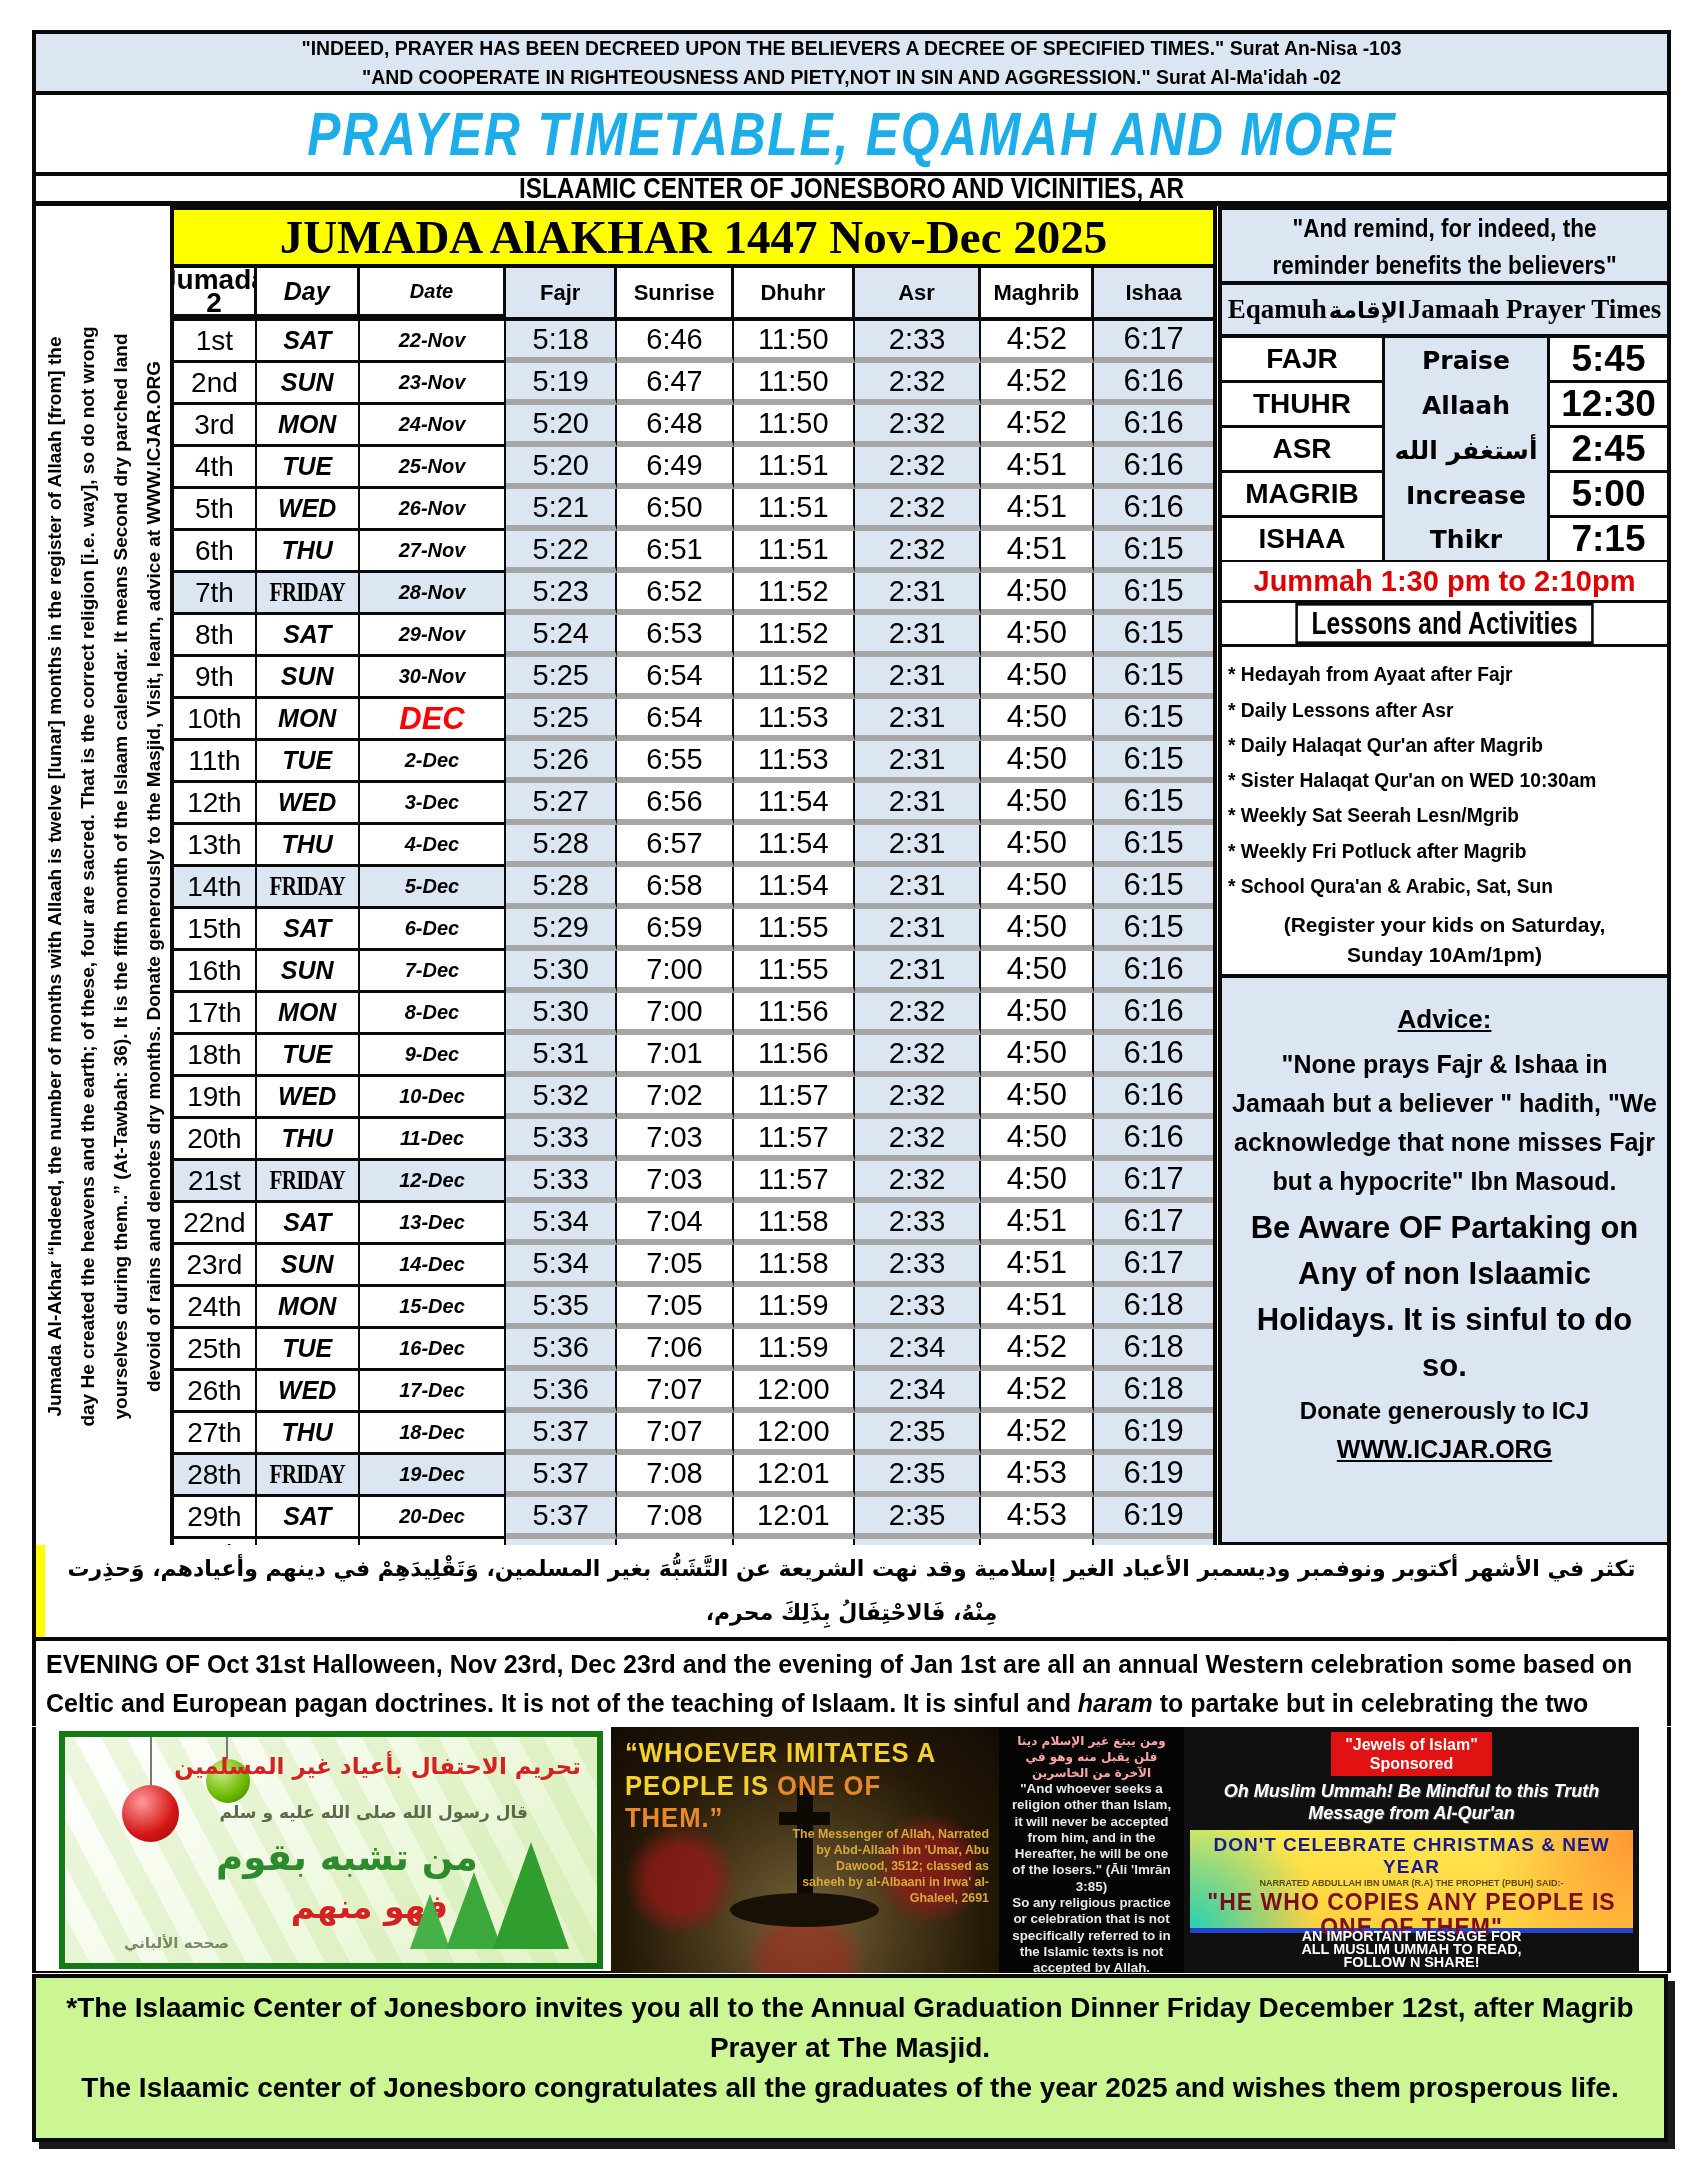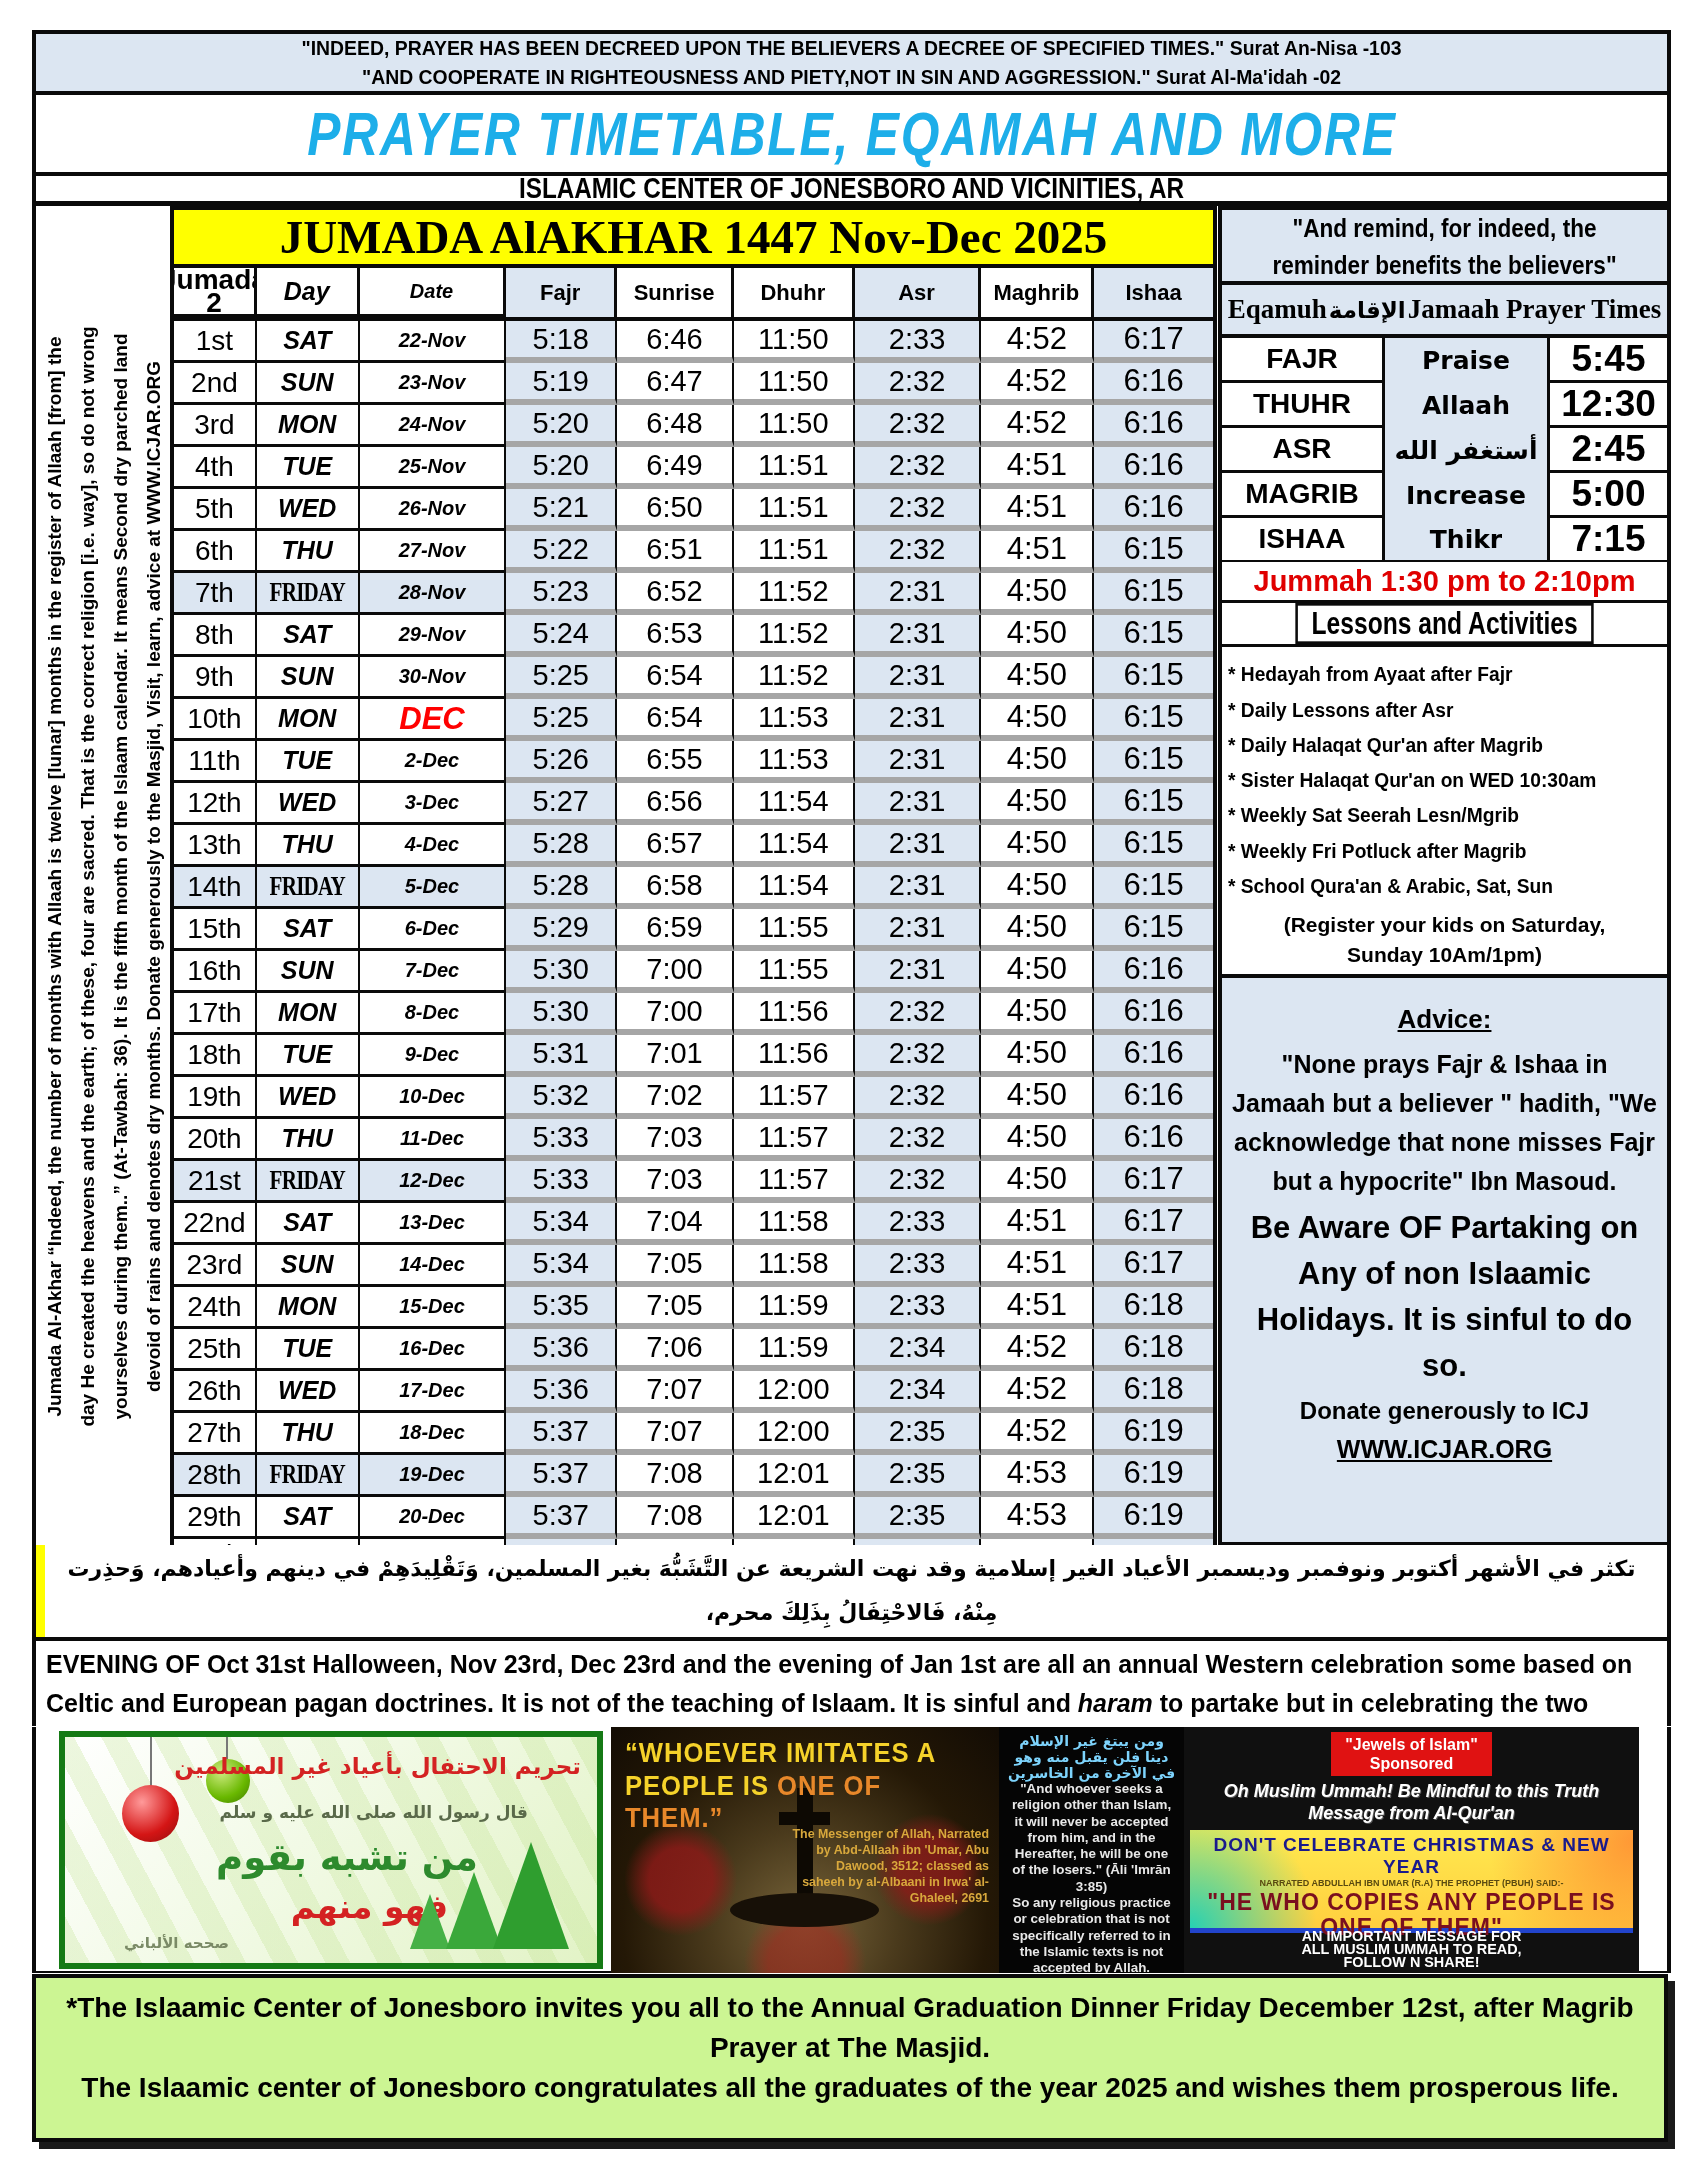--- a/index.html
+++ b/index.html
@@ -139,21 +139,21 @@
               letter-spacing:1px; transform:scale(.95,1.05); transform-origin:left top; }
   .p2-q1 { color:#f5d22a; } .p2-q2 { color:#e8882a; }
   .p2-att { position:absolute; right:10px; top:99px; width:198px; text-align:right; color:#d8a83c;
             font-weight:bold; font-size:12.4px; line-height:16px; }
   .p2-cross-v { position:absolute; left:186px; top:61px; width:16px; height:109px; background:#0d0903; }
   .p2-cross-h { position:absolute; left:168px; top:85px; width:51px; height:13px; background:#0d0903; }
   .p2-mound { position:absolute; left:119px; top:166px; width:149px; height:34px; background:#171007; border-radius:50%; }
   
   .p3 { left:963px; top:0; width:185px; height:246px; background:#050505; color:#e8e8e8;
         display:flex; flex-direction:column; justify-content:space-evenly; padding:6px 8px; text-align:center; }
-  .p3-ar { font-family:"DejaVu Sans",sans-serif; direction:rtl; font-size:14px; line-height:16px; color:#7dd3fc; font-weight:bold; }
+  .p3-ar { font-family:"DejaVu Sans",sans-serif; direction:rtl; font-size:12px; line-height:16px; color:#fca5a5; font-weight:bold; }
   .p3-quote { font-weight:bold; font-size:13.4px; line-height:16.3px; }
   .p3-note { font-weight:bold; font-size:13.4px; line-height:16.3px; }
   
   .p4 { left:1148px; top:0; width:455px; height:246px; background:#101010; color:#fff; text-align:center; }
   .p4-banner { display:inline-block; background:#e01212; color:#fff; font-weight:800; font-size:16px; line-height:19px;
                padding:3px 14px; margin-top:5px; }
   .p4-intro { font-style:italic; font-weight:800; font-size:18px; line-height:22px; margin-top:4px;
               text-shadow:1px 1px 0 #555; }
   .p4-box { position:absolute; left:6px; right:6px; top:103px; height:103px; border-bottom:5px solid #2244cc;
             background: radial-gradient(circle at 0% 100%, rgba(0,210,200,.85) 0, rgba(0,210,200,0) 28%),

